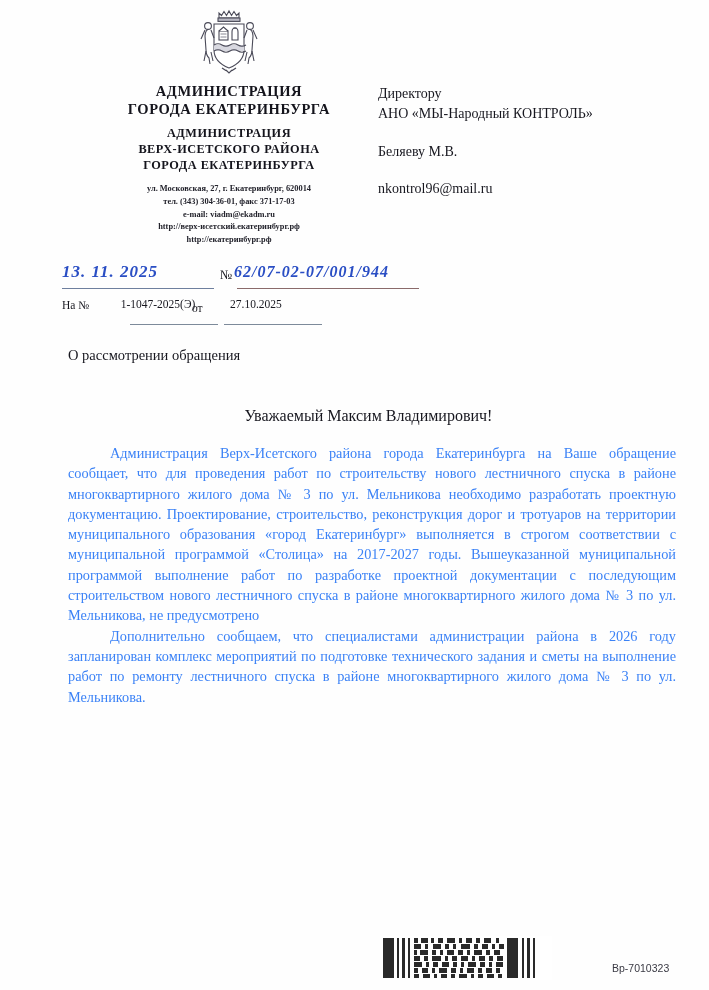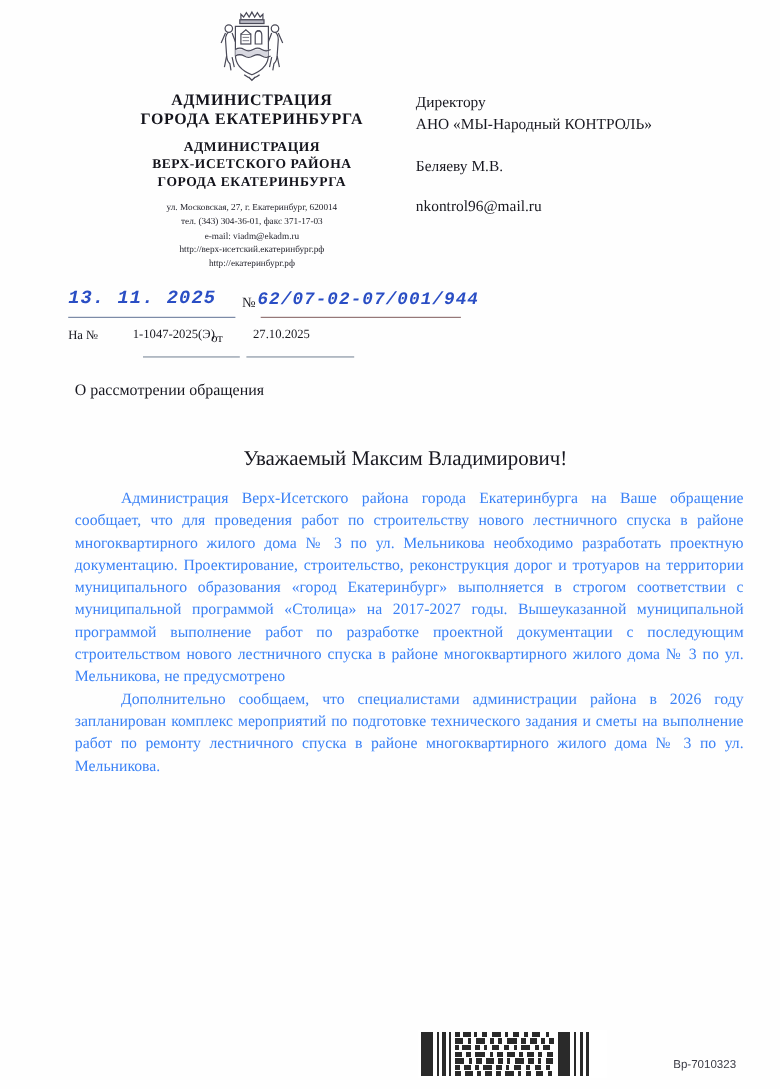--- a/index.html
+++ b/index.html
@@ -46,20 +46,21 @@
     letter-spacing: 0.5px;
     line-height: 1.28;
     margin-top: 8px;
     color: #14141c;
   }
   .contacts {
     margin-top: 10px;
     font-size: 8.4px;
     line-height: 1.5;
     color: #23232c;
+    font-weight: bold;
   }
   .contacts div { white-space: nowrap; }
 
   
   .addressee {
     position: absolute;
     left: 378px;
     top: 84px;
     width: 320px;
     font-size: 14px;
@@ -70,21 +71,21 @@
 
   
   .regline {
     position: absolute;
     left: 62px;
     top: 262px;
     width: 400px;
     height: 34px;
   }
   .hw {
-    font-family: Liberation Mono, monospace;
+    font-family: Liberation Serif, serif;
     color: #2a4ec4;
     font-style: italic;
     font-weight: 600;
     letter-spacing: 1px;
   }
   .hw-date {
     position: absolute;
     left: 0;
     top: 0;
     font-size: 17px;
@@ -161,21 +162,21 @@
 
   
   .salutation {
     position: absolute;
     left: 0;
     top: 407px;
     width: 709px;
     text-align: center;
     padding-left: 28px;
     box-sizing: border-box;
-    font-size: 19px;
+    font-size: 16px;
     color: #17171f;
     font-family: Liberation Serif, serif;
   }
 
   
   .body-text {
     position: absolute;
     left: 68px;
     top: 443px;
     width: 608px;

